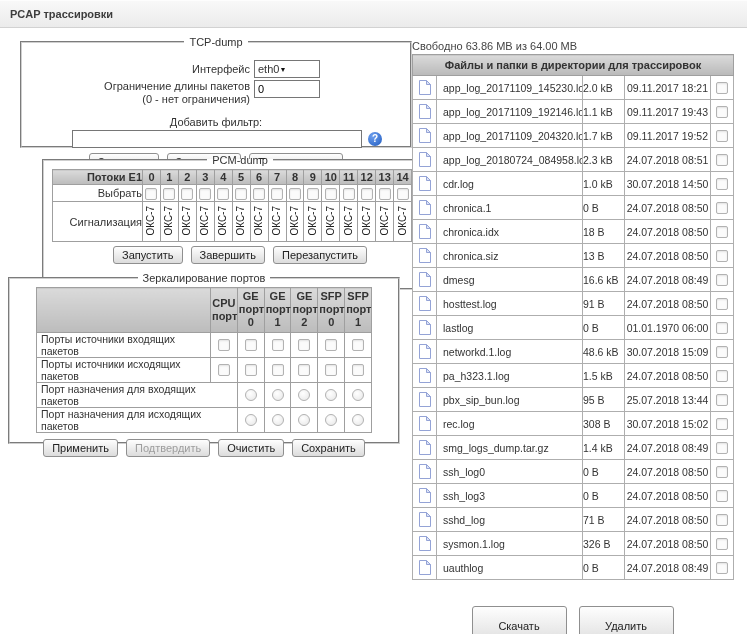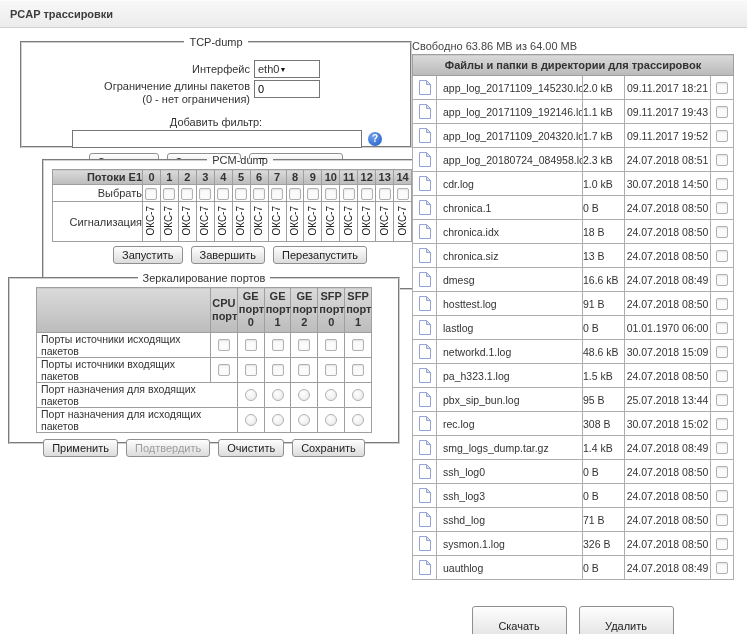--- a/index.html
+++ b/index.html
@@ -211,30 +211,30 @@
       <th>CPU порт</th>
             <th>GE порт 0</th>
             <th>GE порт 1</th>
             <th>GE порт 2</th>
             <th>SFP порт 0</th>
             <th>SFP порт 1</th>
           </tr>
       </tbody>
         <tbody id="mirror-body">
           <tr class="row-check">
+            <td class="lbl">Порты источники входящих пакетов</td>
+            <td><span class="cb"></span></td>
+            <td><span class="cb"></span></td>
+            <td><span class="cb"></span></td>
+            <td><span class="cb"></span></td>
+            <td><span class="cb"></span></td>
+            <td><span class="cb"></span></td>
+          </tr>
+          <tr class="row-check">
             <td class="lbl">Порты источники исходящих пакетов</td>
-            <td><span class="cb"></span></td>
-            <td><span class="cb"></span></td>
-            <td><span class="cb"></span></td>
-            <td><span class="cb"></span></td>
-            <td><span class="cb"></span></td>
-            <td><span class="cb"></span></td>
-          </tr>
-          <tr class="row-check">
-            <td class="lbl">Порты источники входящих пакетов</td>
             <td><span class="cb"></span></td>
             <td><span class="cb"></span></td>
             <td><span class="cb"></span></td>
             <td><span class="cb"></span></td>
             <td><span class="cb"></span></td>
             <td><span class="cb"></span></td>
           </tr>
           <tr class="row-radio">
             <td class="lbl" colspan="2">Порт назначения для входящих пакетов</td>
             <td><span class="rb"></span></td>

